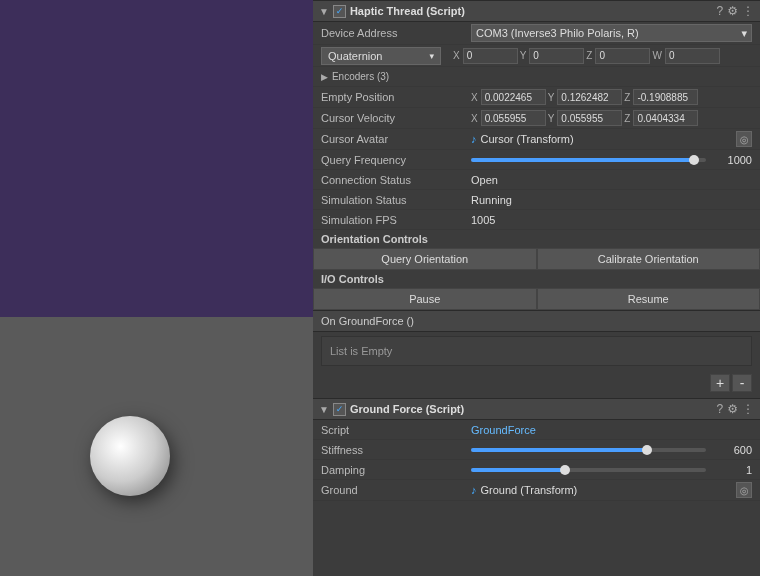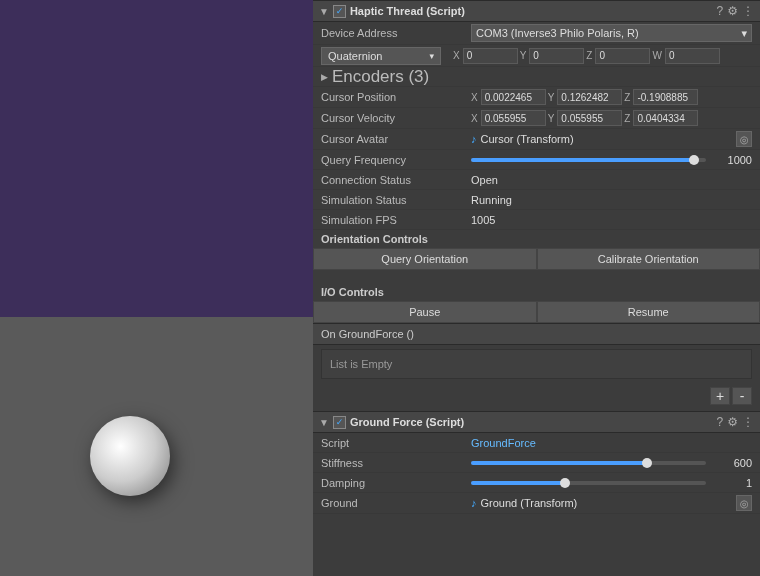--- a/index.html
+++ b/index.html
@@ -387,25 +387,25 @@
       <input class="num-field" value="0" style="">
       <span class="num-label">Z</span>
       <input class="num-field" value="0" style="">
       <span class="num-label">W</span>
       <input class="num-field" value="0" style="">
     </div>
   </div>
 
   <div class="encoders-row">
     <span class="arrow-icon" style="font-size:9px">▶</span>
-    <span style="color:#bbb; font-size:17px">Encoders (3)</span>
-  </div>
-
-  <div class="row">
-    <div class="row-label">Cursor Position</div>
+    <span style="color:#bbb; font-size:10px">Encoders (3)</span>
+  </div>
+
+  <div class="row">
+    <div class="row-label">Empty Position</div>
     <div class="num-group">
       <span class="num-label">X</span>
       <input class="num-field num-field-wide" value="0.0022465" style="">
       <span class="num-label">Y</span>
       <input class="num-field num-field-wide" value="0.1262482" style="">
       <span class="num-label">Z</span>
       <input class="num-field num-field-wide" value="-0.1908885" style="">
     </div>
   </div>
 
@@ -456,21 +456,21 @@
     <div class="row-value">1005</div>
   </div>
 
   <div class="sub-header">Orientation Controls</div>
 
   <div class="btn-group">
     <div class="btn-half">Query Orientation</div>
     <div class="btn-half">Calibrate Orientation</div>
   </div>
 
-  <div class="sub-header" style="margin-top:13px">I/O Controls</div>
+  <div class="sub-header" style="margin-top:0">I/O Controls</div>
 
   <div class="btn-group">
     <div class="btn-half">Pause</div>
     <div class="btn-half">Resume</div>
   </div>
 
   <div class="event-header">
     <span class="event-title">On GroundForce ()</span>
   </div>
   <div class="list-empty">List is Empty</div>

